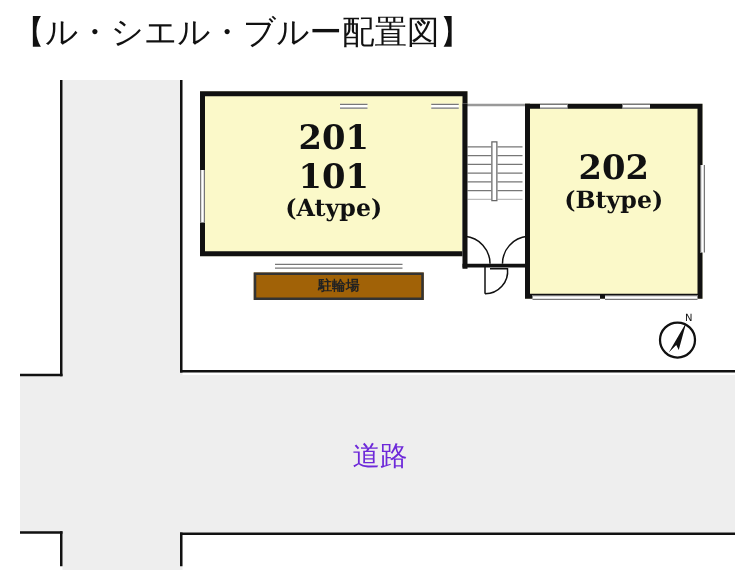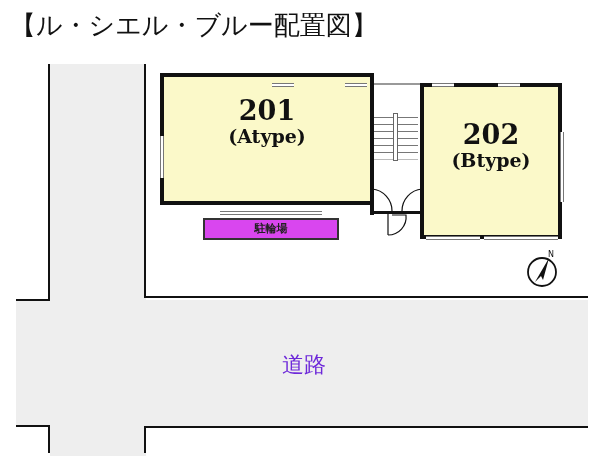--- a/index.html
+++ b/index.html
@@ -7,21 +7,21 @@
          font-family: "DejaVu Sans", sans-serif; }
   .abs { position: absolute; }
   .title { left: 10px; top: 8px; font-size: 26px; color: #111; letter-spacing: 0px; white-space: nowrap; }
   .road { background: #eeeeee; }
   .line { background: #111; }
   .unit { background: #fbf9c9; border: 4px solid #111; box-sizing: border-box; }
   .unit-label { font-family: "DejaVu Serif", serif; font-weight: bold; color: #111;
                 text-align: center; line-height: 1.15; }
   .unit-label .num { font-size: 27px; display: block; }
   .unit-label .type { font-size: 19px; display: block; }
-  .bike { background: #d946ef; border: 2px solid #333; box-sizing: border-box;
+  .bike { background: #a16207; border: 2px solid #333; box-sizing: border-box;
           font-size: 11px; color: #222; text-align: center; line-height: 17px; font-weight: bold; }
   .road-label { font-size: 22px; color: #6d28d9; }
   .win { background: #fff; border-top: 1px solid #777; border-bottom: 1px solid #777; }
   .winv { background: #fff; border-left: 1px solid #777; border-right: 1px solid #777; }
 </style>
 </head>
 <body>
 
 <div class="abs title">【ル・シエル・ブルー配置図】</div>
 
@@ -36,20 +36,21 @@
   <div class="abs line" style="left:144px; top:64px; width:2px; height:234px;"></div>
   <div class="abs line" style="left:144px; top:296px; width:444px; height:2px;"></div>
   <div class="abs line" style="left:16px; top:425px; width:34px; height:2px;"></div>
   <div class="abs line" style="left:48px; top:425px; width:2px; height:28px;"></div>
   <div class="abs line" style="left:144px; top:426px; width:444px; height:2px;"></div>
   <div class="abs line" style="left:144px; top:426px; width:2px; height:27px;"></div>
 
   <div class="abs unit" style="left:160px; top:73px; width:214px; height:132px;padding-left:38px;">
     <div class="unit-label" style="position:absolute; left:0; right:0; top:18px;">
       <span class="num">201</span>
+      <span class="num">101</span>
       <span class="type">(Atype)</span>
     </div>
   </div>
 
   <div class="abs win" style="left:272px; top:83px; width:22px; height:2px;"></div>
   <div class="abs win" style="left:345px; top:83px; width:22px; height:2px;"></div>
   <div class="abs winv" style="left:160px; top:136px; width:2px; height:42px;"></div>
   <div class="abs win" style="left:220px; top:211px; width:102px; height:2px;"></div>
 
   <div class="abs" style="left:370px; top:83px; width:54px; height:132px; border-top:2px solid #999; box-sizing:border-box; background:#fff;">

